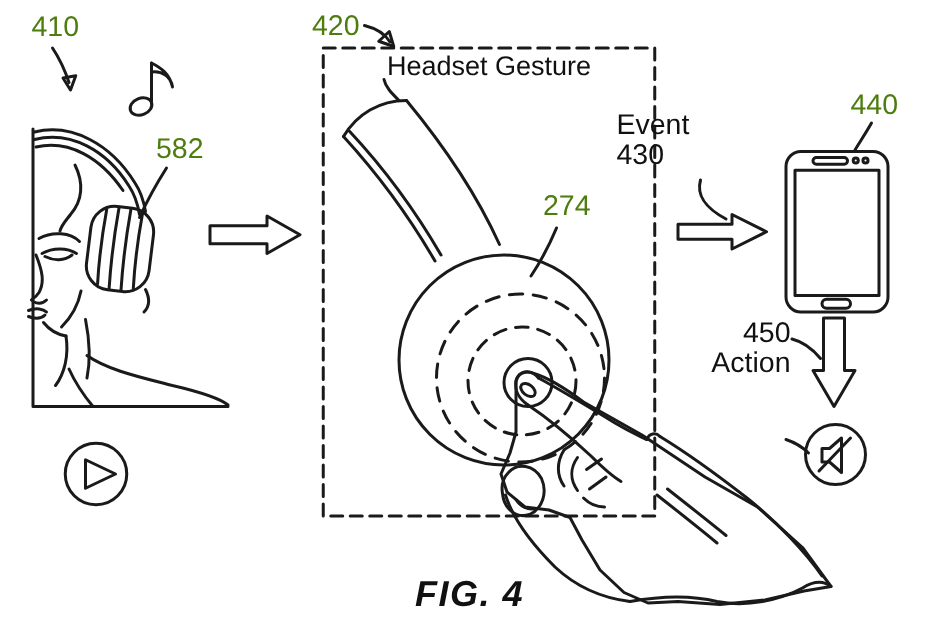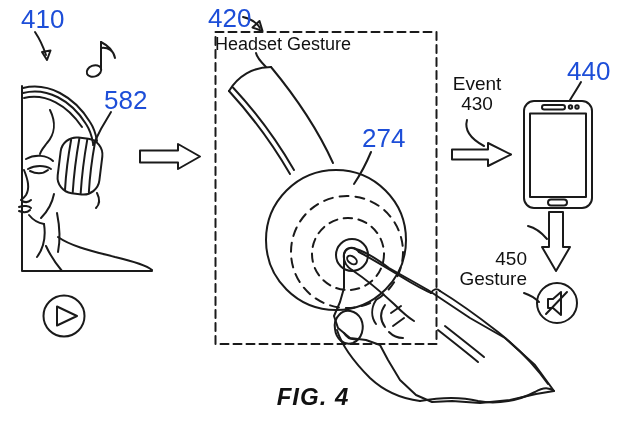--- a/index.html
+++ b/index.html
@@ -10,34 +10,34 @@
     font-family:"Liberation Sans", sans-serif;
     color:#111111;
     overflow:hidden;
   }
   .art{position:absolute;left:0;top:0;}
   .art path,.art rect,.art circle,.art ellipse,.art polygon{
     fill:none;stroke:#1a1a1a;stroke-width:2;stroke-linecap:round;stroke-linejoin:round;
   }
   .lbl{
     position:absolute;
-    font-size:26px;
+    font-size:19px;
     line-height:20px;
-    color:#1d4ed8;
+    color:#4d7c0f;
     white-space:nowrap;
   }
   .block{position:absolute;font-size:19px;line-height:20px;color:#111;}
   .block span{display:block;}
   .box-title{
     position:absolute;left:215px;top:35px;width:222px;
-    text-align:left;font-size:18px;line-height:19px;color:#111;
+    text-align:center;font-size:18px;line-height:19px;color:#111;
   }
   .box-title span{display:block;}
-  .event-block{left:444px;top:74px;width:66px;text-align:center;}
-  .action-block{left:455px;top:213px;width:72px;text-align:right;margin-top:36px;}
+  .event-block{left:411px;top:74px;width:66px;}
+  .action-block{left:455px;top:213px;width:72px;text-align:right;}
   .apps-block{left:448px;top:281px;width:75px;text-align:right;}
   .fig-caption{
     position:absolute;left:233px;top:383px;width:160px;
     text-align:center;font-size:24px;font-weight:bold;font-style:italic;
     color:#111;letter-spacing:1px;
   }
 </style>
 </head>
 <body>
 
@@ -216,18 +216,18 @@
 
   <div class="block event-block">
     <span>Event</span>
     <span>430</span>
   </div>
 
   <span class="lbl" style="left:567px;top:61px;text-align:right;">440</span>
 
   <div class="block action-block">
     <span>450</span>
-    <span>Gesture</span>
+    <span>Action</span>
   </div>
 
 
   <div class="fig-caption">FIG. 4</div>
 </div>
 
 </body></html>

